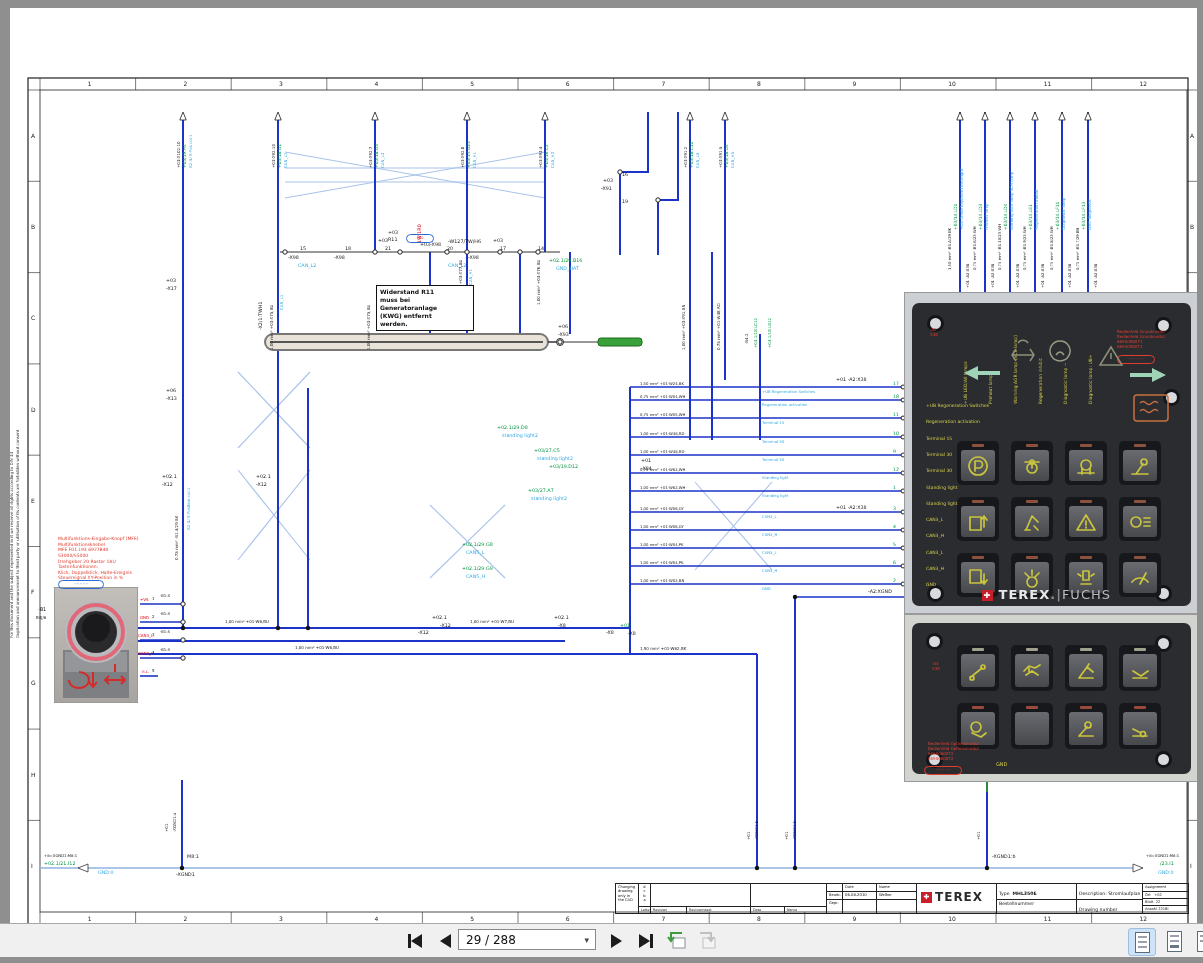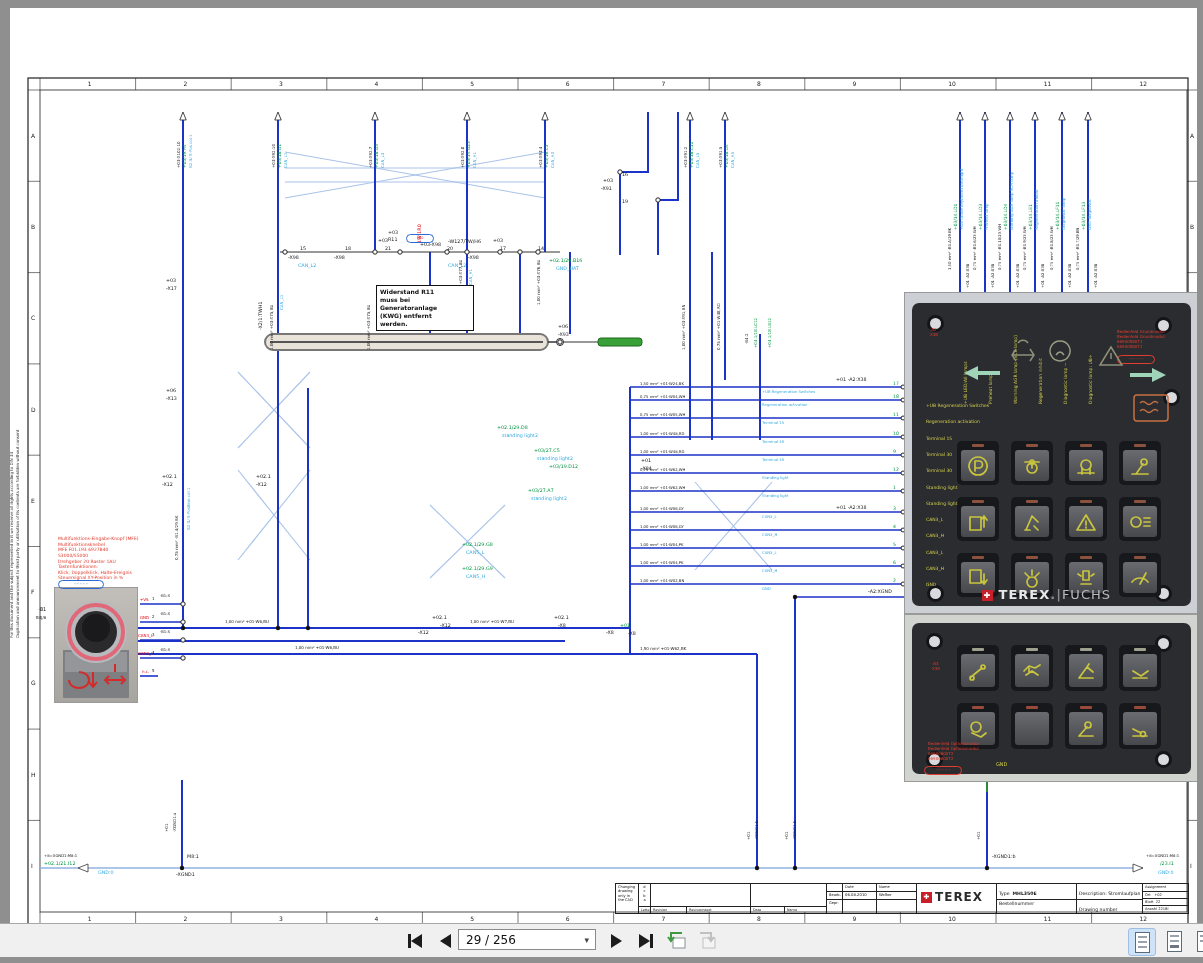--- a/index.html
+++ b/index.html
@@ -727,21 +727,21 @@
   </div>
 
   <div class="gray-edge" style="left:0;top:0;width:1203px;height:8px;"></div>
   <div class="gray-edge" style="left:0;top:0;width:10px;height:930px;"></div>
   <div class="gray-edge" style="left:1197px;top:0;width:6px;height:930px;"></div>
 
   <div id="tbar">
     <button class="tbtn" style="left:402px;" title="first page"><span class="bar"></span><span class="tri l"></span></button>
     <button class="tbtn" style="left:432px;" title="previous page"><span class="tri l"></span></button>
     <div id="pagebox" style="left:458px;">
-      <span>29 / 256</span>
+      <span>29 / 288</span>
       <span class="caret">▾</span>
     </div>
     <button class="tbtn" style="left:603px;" title="next page"><span class="tri r"></span></button>
     <button class="tbtn" style="left:633px;" title="last page"><span class="tri r"></span><span class="bar"></span></button>
     <span class="hist" style="left:666px;" title="navigate back">
       <svg width="22" height="20">
           <rect x="7" y="8" width="12" height="10" fill="#fff" stroke="#8a8f96"></rect>
       <path d="M16 3 H5 V10 M2 7 L5 11 L8 7" fill="none" stroke="#3f9a3f" stroke-width="2"></path>
         </svg></span>
     <span class="hist" style="left:696px;" title="navigate forward">

